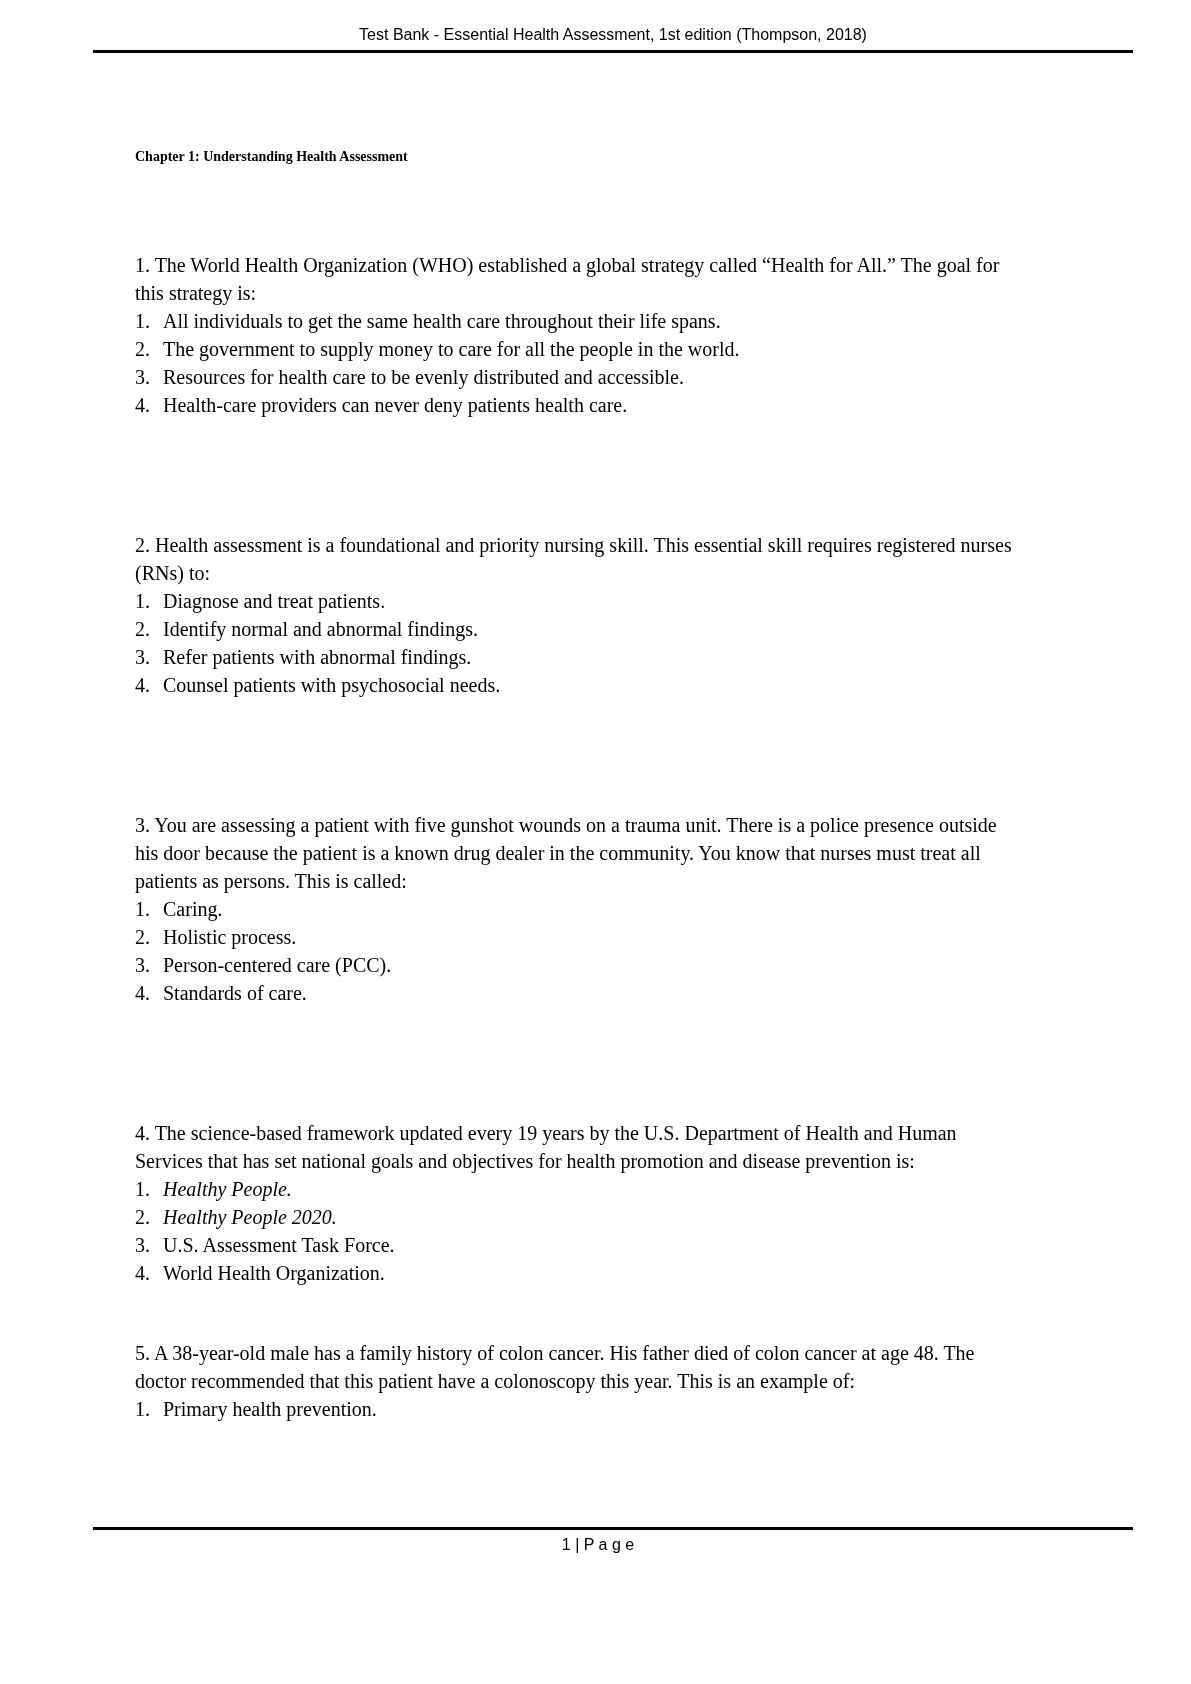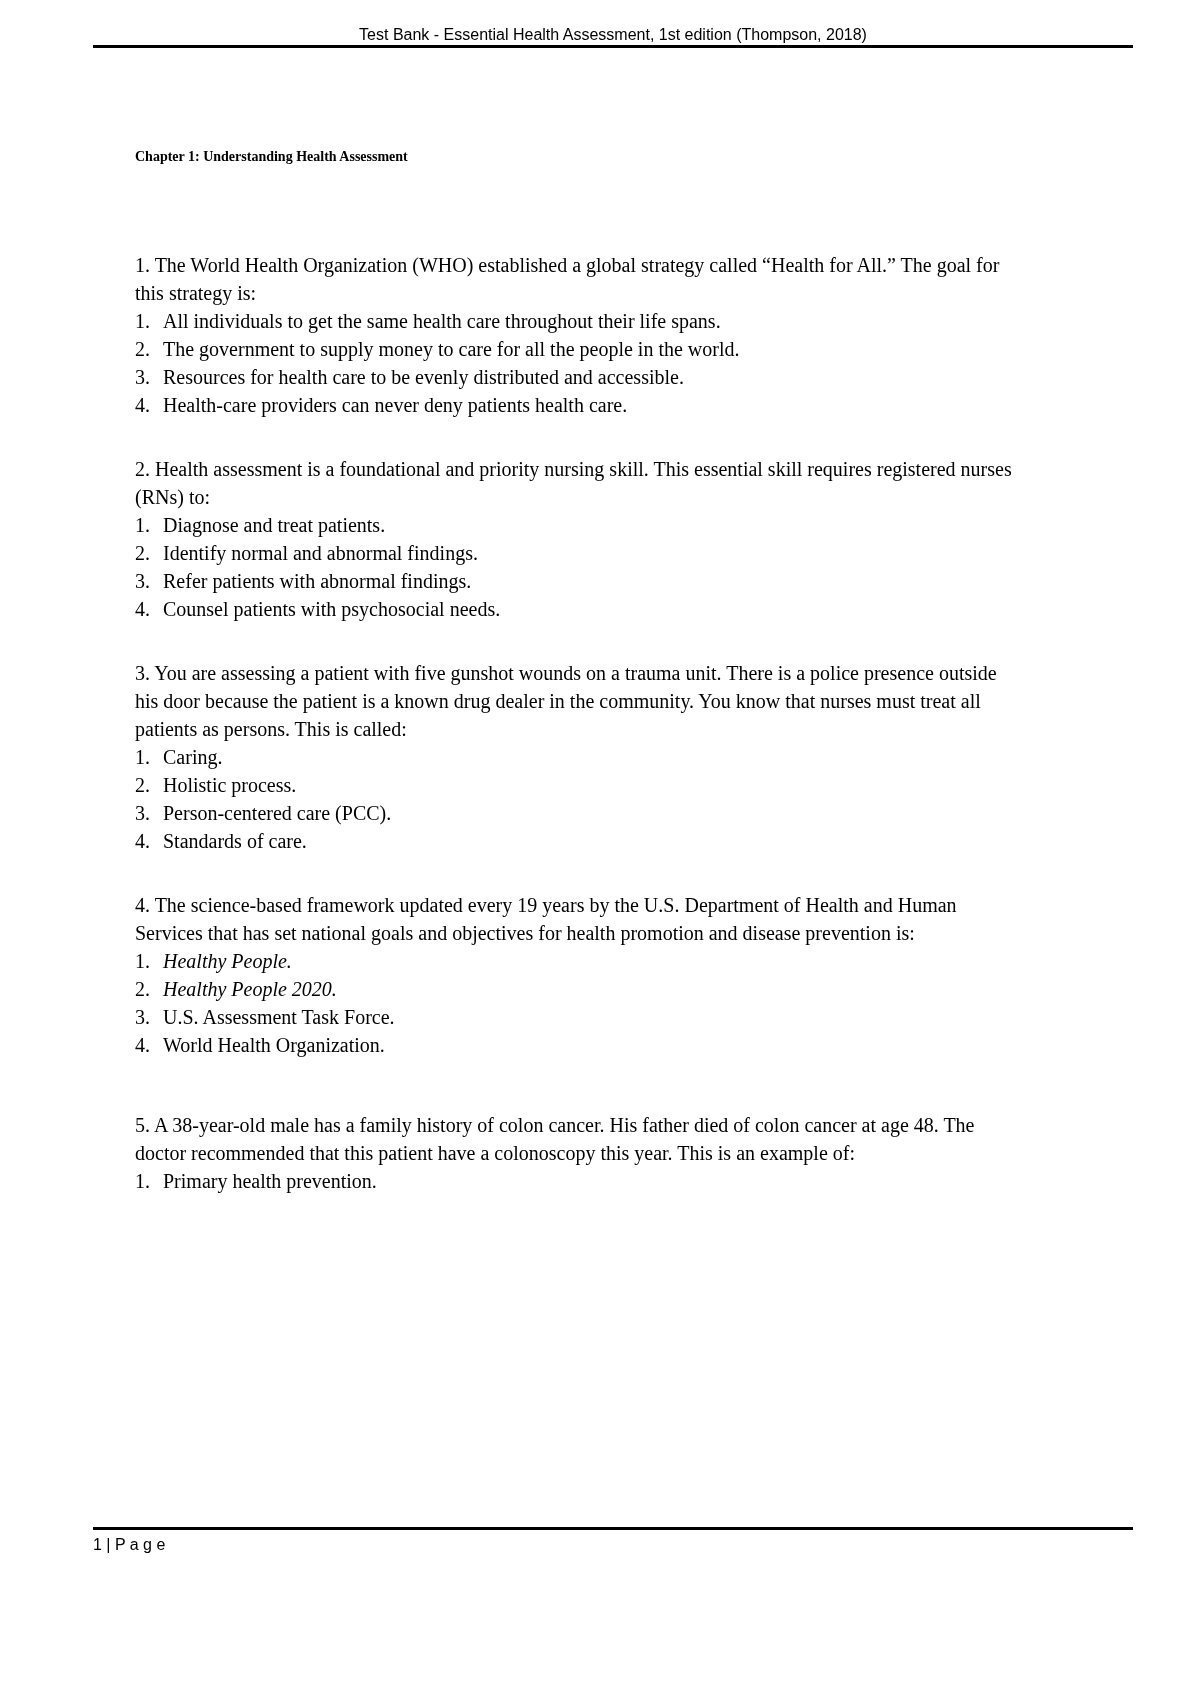--- a/index.html
+++ b/index.html
@@ -7,54 +7,54 @@
     position:relative;
     width:1191px;
     height:1684px;
     background:#ffffff;
     overflow:hidden;
     color:#000;
   }
   .header {
     position:absolute;
     top:0; left:93px; width:1040px;
-    padding-top:25px; 
+    padding-top:25px; padding-bottom:5px;
     border-bottom:3px solid #000;
     text-align:center;
     font-family:"Liberation Sans", sans-serif;
     font-size:16px; line-height:20px;
   }
   .content {
     position:absolute;
     top:53px; left:135px; width:882px;
     font-family:"Liberation Serif", serif;
     font-size:20px; line-height:28px;
   }
   .chapter-title {
     margin:90px 0 0 0;
     font-family:"Liberation Serif", serif;
     font-size:14px; line-height:28px;
     font-weight:bold;
   }
-  .question { margin-top:36px; }
+  .question { margin-top:112px; }
   .question.q1 { margin-top:80px; }
   .question.q5 { margin-top:52px;font-family:Liberation Serif, serif; }
   .stem { margin:0; }
   .option { display:flex; }
   .onum { flex:0 0 28px; }
   .otext { flex:1 1 auto; }
   .footer-rule {
     position:absolute;
     top:1527px; left:93px; width:1040px; height:0;
     border-top:3px solid #000;
   }
   .footer-text {
     position:absolute;
     top:1535px; left:93px; width:1010px;
-    text-align:left;
+    text-align:center;
     font-family:"Liberation Sans", sans-serif;
     font-size:16px; line-height:20px;
   }
 </style>
 </head>
 <body>
 
 <div class="page">
 
   <div class="header">

